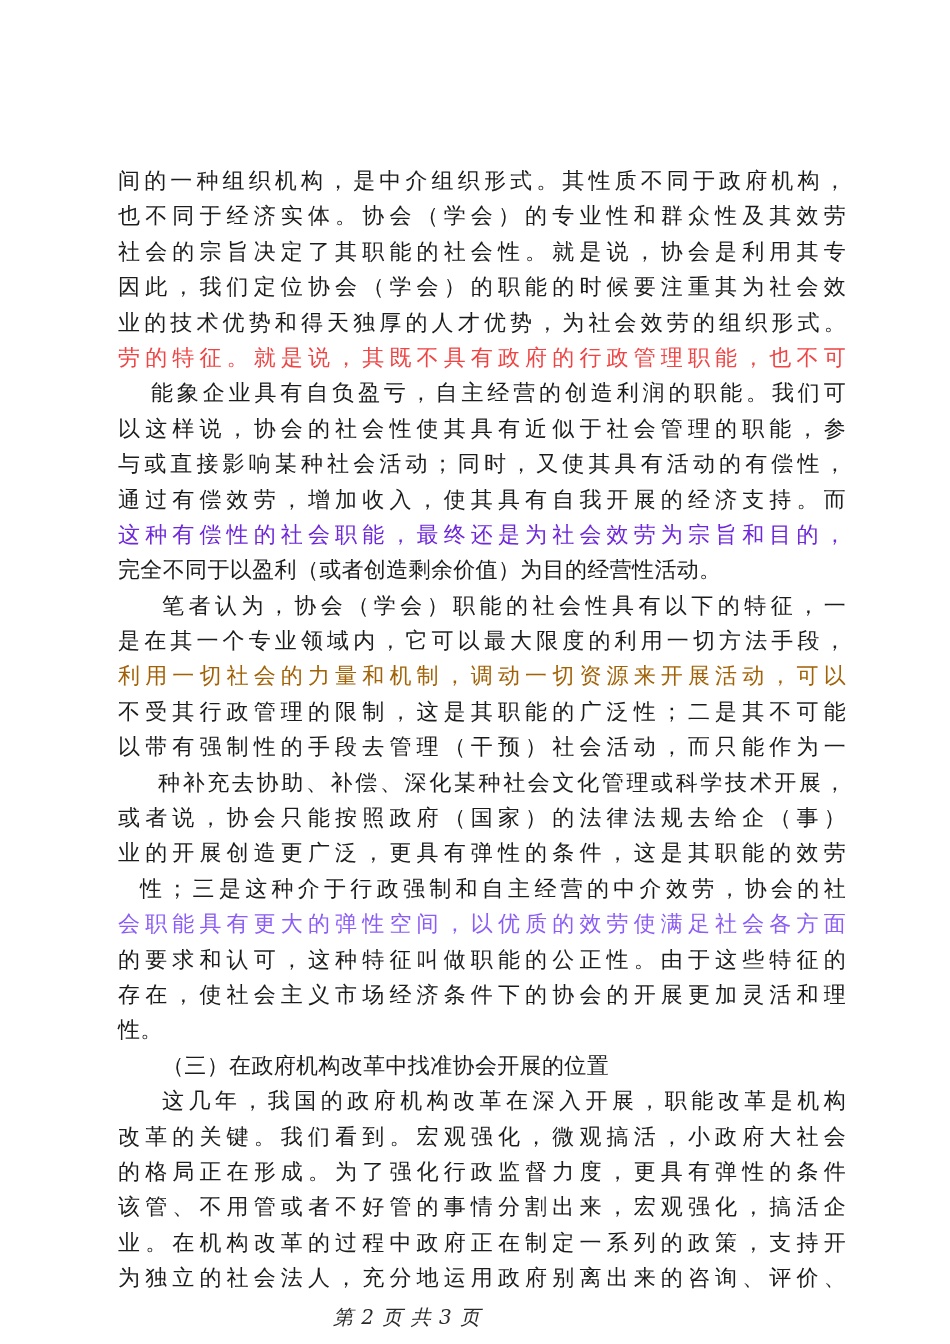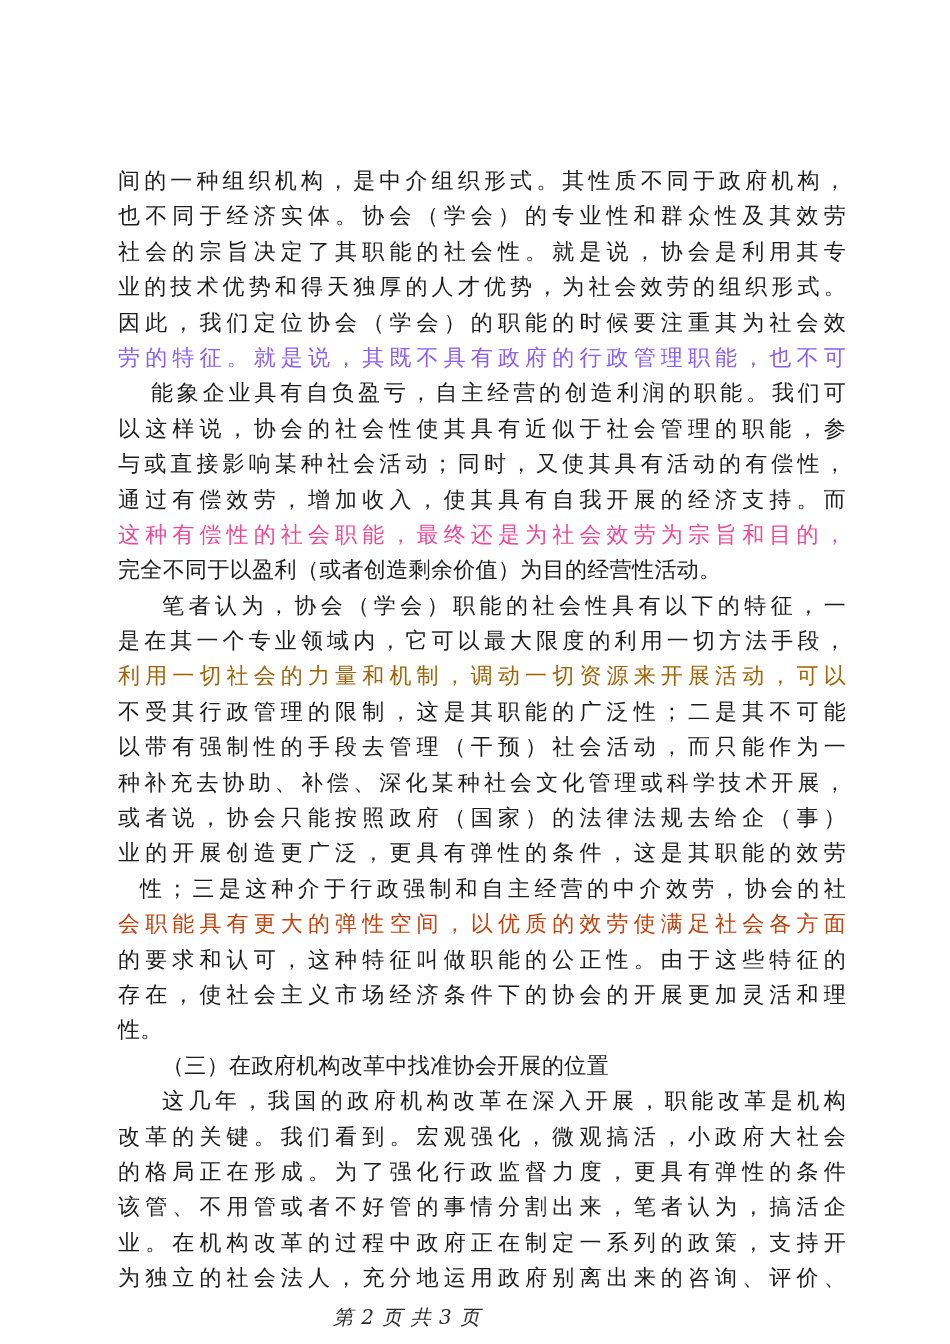--- a/index.html
+++ b/index.html
@@ -77,47 +77,47 @@
 </style>
 </head>
 <body style="background: rgb(255, 255, 255);">
 
 <div class="page" style="background: rgb(255, 255, 255);">
 
   <div class="doc-body">
       <div class="doc-line justify" style="color: rgb(28, 28, 28);">间的一种组织机构，是中介组织形式。其性质不同于政府机构，</div>
       <div class="doc-line justify" style="color: rgb(28, 28, 28);">也不同于经济实体。协会（学会）的专业性和群众性及其效劳</div>
       <div class="doc-line justify" style="color: rgb(28, 28, 28);">社会的宗旨决定了其职能的社会性。就是说，协会是利用其专</div>
+      <div class="doc-line justify" style="color: rgb(28, 28, 28);">因此，我们定位协会（学会）的职能的时候要注重其为社会效</div>
       <div class="doc-line justify" style="color: rgb(28, 28, 28);">业的技术优势和得天独厚的人才优势，为社会效劳的组织形式。</div>
-      <div class="doc-line justify" style="color: rgb(28, 28, 28);">因此，我们定位协会（学会）的职能的时候要注重其为社会效</div>
-      <div class="doc-line justify" style="color: #8b5cf6;">劳的特征。就是说，其既不具有政府的行政管理职能，也不可</div>
+      <div class="doc-line justify" style="color: #ef4444;">劳的特征。就是说，其既不具有政府的行政管理职能，也不可</div>
       <div class="doc-line justify" style="color: rgb(28, 28, 28); margin-left: 33px;">能象企业具有自负盈亏，自主经营的创造利润的职能。我们可</div>
       <div class="doc-line justify" style="color: rgb(28, 28, 28);">以这样说，协会的社会性使其具有近似于社会管理的职能，参</div>
       <div class="doc-line justify" style="color: rgb(28, 28, 28);">与或直接影响某种社会活动；同时，又使其具有活动的有偿性，</div>
       <div class="doc-line justify" style="color: rgb(28, 28, 28);">通过有偿效劳，增加收入，使其具有自我开展的经济支持。而</div>
-      <div class="doc-line justify" style="color: #ec4899;">这种有偿性的社会职能，最终还是为社会效劳为宗旨和目的，</div>
+      <div class="doc-line justify" style="color: #6d28d9;">这种有偿性的社会职能，最终还是为社会效劳为宗旨和目的，</div>
       <div class="doc-line" style="color: rgb(28, 28, 28);">完全不同于以盈利（或者创造剩余价值）为目的经营性活动。</div>
       <div class="doc-line justify indent" style="color: rgb(28, 28, 28);">笔者认为，协会（学会）职能的社会性具有以下的特征，一</div>
       <div class="doc-line justify" style="color: rgb(28, 28, 28);">是在其一个专业领域内，它可以最大限度的利用一切方法手段，</div>
       <div class="doc-line justify" style="color: #a16207;">利用一切社会的力量和机制，调动一切资源来开展活动，可以</div>
       <div class="doc-line justify" style="color: rgb(28, 28, 28);">不受其行政管理的限制，这是其职能的广泛性；二是其不可能</div>
       <div class="doc-line justify" style="color: rgb(28, 28, 28);">以带有强制性的手段去管理（干预）社会活动，而只能作为一</div>
-      <div class="doc-line justify" style="color: rgb(28, 28, 28);">种补充去协助、补偿、深化某种社会文化管理或科学技术开展，</div>
+      <div class="doc-line justify" style="color: rgb(28, 28, 28); margin-left: 40px;">种补充去协助、补偿、深化某种社会文化管理或科学技术开展，</div>
       <div class="doc-line justify" style="color: rgb(28, 28, 28);">或者说，协会只能按照政府（国家）的法律法规去给企（事）</div>
       <div class="doc-line justify" style="color: rgb(28, 28, 28);">业的开展创造更广泛，更具有弹性的条件，这是其职能的效劳</div>
       <div class="doc-line justify" style="color: rgb(28, 28, 28); margin-left: 22px;">性；三是这种介于行政强制和自主经营的中介效劳，协会的社</div>
-      <div class="doc-line justify" style="color: #c2410c;">会职能具有更大的弹性空间，以优质的效劳使满足社会各方面</div>
+      <div class="doc-line justify" style="color: #8b5cf6;">会职能具有更大的弹性空间，以优质的效劳使满足社会各方面</div>
       <div class="doc-line justify" style="color: rgb(28, 28, 28);">的要求和认可，这种特征叫做职能的公正性。由于这些特征的</div>
       <div class="doc-line justify" style="color: rgb(28, 28, 28);">存在，使社会主义市场经济条件下的协会的开展更加灵活和理</div>
       <div class="doc-line" style="color: rgb(28, 28, 28);">性。</div>
       <div class="doc-line indent" style="color: rgb(28, 28, 28);">（三）在政府机构改革中找准协会开展的位置</div>
       <div class="doc-line justify indent" style="color: rgb(28, 28, 28);">这几年，我国的政府机构改革在深入开展，职能改革是机构</div>
       <div class="doc-line justify" style="color: rgb(28, 28, 28);">改革的关键。我们看到。宏观强化，微观搞活，小政府大社会</div>
       <div class="doc-line justify" style="color: rgb(28, 28, 28);">的格局正在形成。为了强化行政监督力度，更具有弹性的条件</div>
-      <div class="doc-line justify" style="color: rgb(28, 28, 28);">该管、不用管或者不好管的事情分割出来，笔者认为，搞活企</div>
+      <div class="doc-line justify" style="color: rgb(28, 28, 28);">该管、不用管或者不好管的事情分割出来，宏观强化，搞活企</div>
       <div class="doc-line justify" style="color: rgb(28, 28, 28);">业。在机构改革的过程中政府正在制定一系列的政策，支持开</div>
       <div class="doc-line justify" style="color: rgb(28, 28, 28);">为独立的社会法人，充分地运用政府别离出来的咨询、评价、</div>
     </div>
 
   <div class="page-footer">
     <span class="footer-text">第 2 页  共 3 页</span>
   </div>
 
 </div>
 

